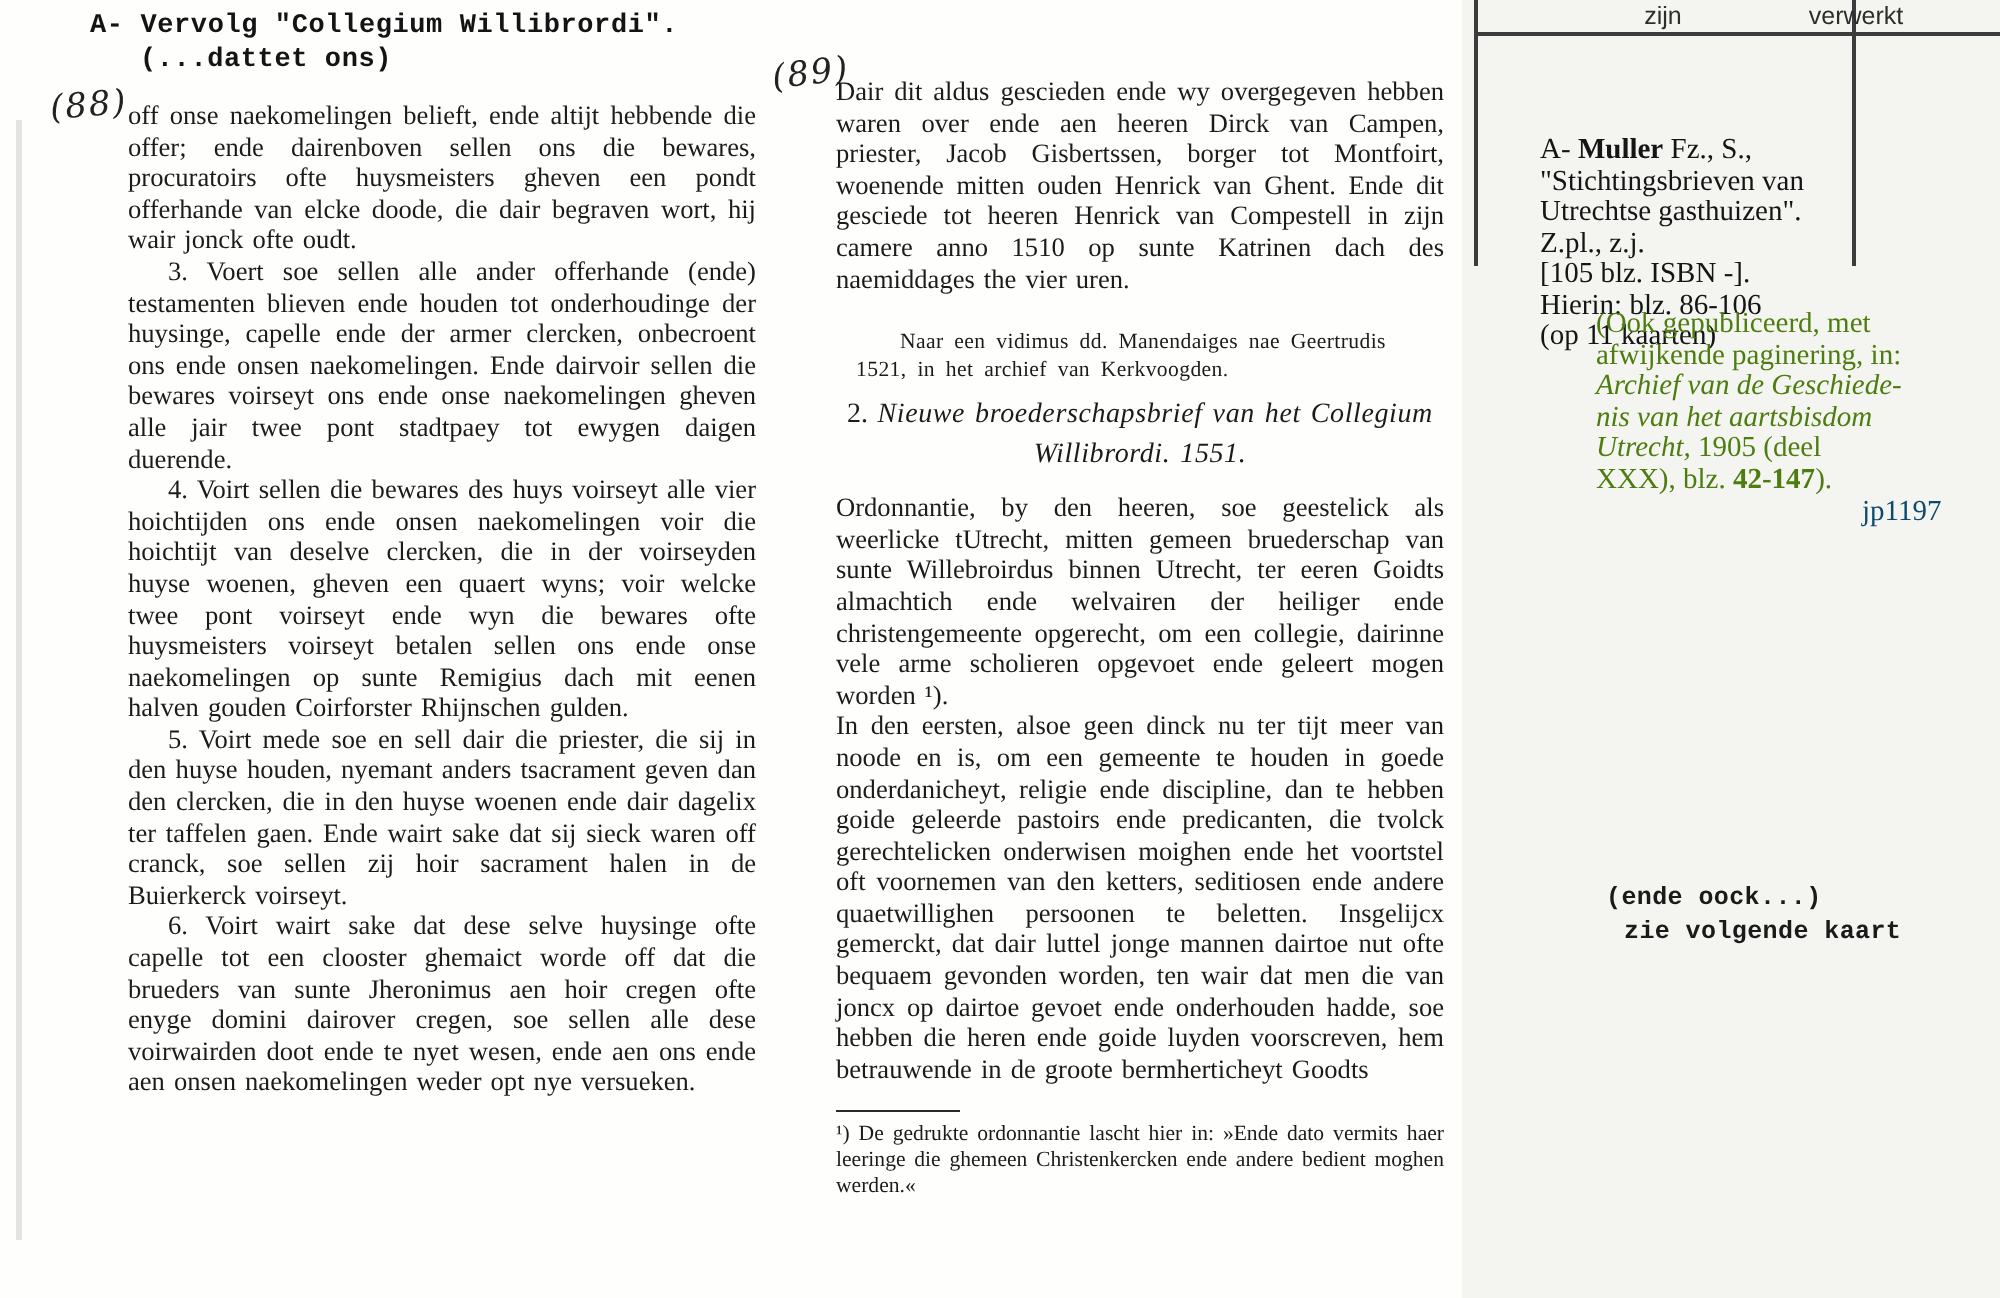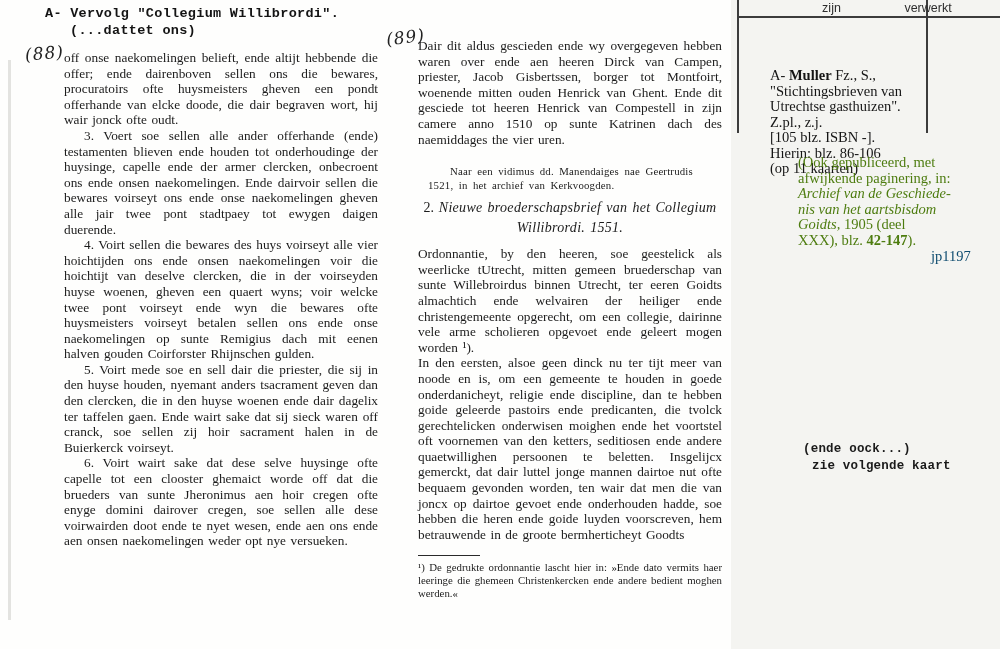--- a/index.html
+++ b/index.html
@@ -123,21 +123,21 @@
     <div class="eline">[105 blz. ISBN -].</div>
     <div class="eline">Hierin: blz. 86-106</div>
     <div class="eline">(op 11 kaarten)</div>
   </div>
 
   <div class="also">
     <div class="eline">(Ook gepubliceerd, met</div>
     <div class="eline">afwijkende paginering, in:</div>
     <div class="eline eline-i">Archief van de Geschiede-</div>
     <div class="eline eline-i">nis van het aartsbisdom</div>
-    <div class="eline"><span class="i">Goidts,</span><span> 1905 (deel</span></div>
+    <div class="eline"><span class="i">Utrecht,</span><span> 1905 (deel</span></div>
     <div class="eline"><span>XXX), blz. </span><b>42-147</b><span>).</span></div>
   </div>
 
   <div class="code">jp1197</div>
 
   <div class="cont">
     <div>(ende oock...)</div>
     <div class="cont-line2">zie volgende kaart</div>
   </div>
 

